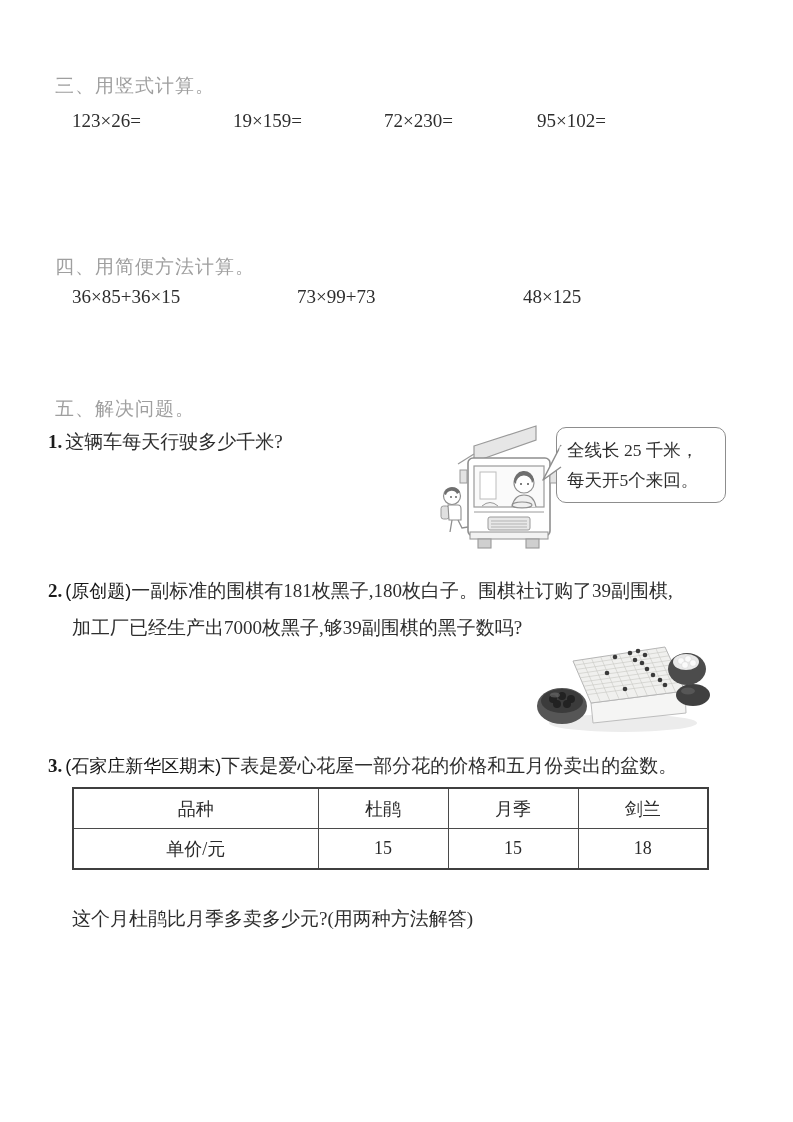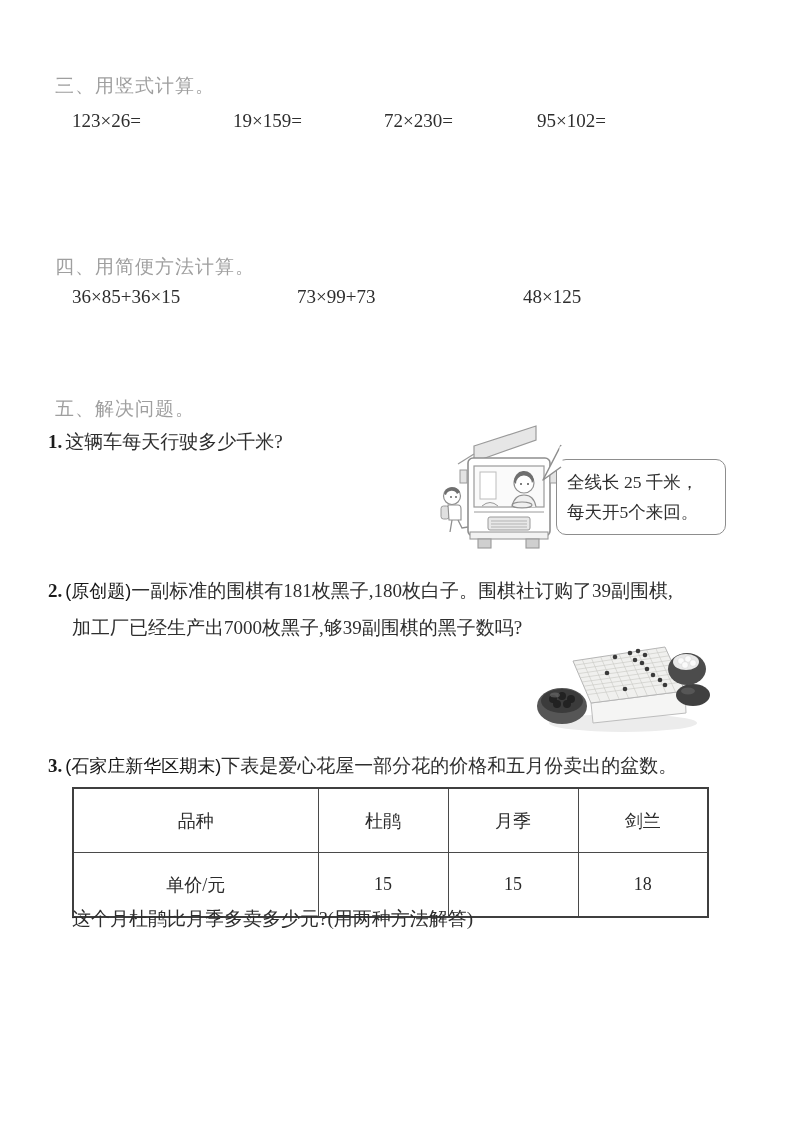--- a/index.html
+++ b/index.html
@@ -21,32 +21,32 @@
   }
   .prob-num { font-weight:bold; color:#1b1b1b; margin-right:3px; }
   .prob-src {
     font-weight:normal; color:#161616;
     font-family:"Liberation Sans", sans-serif; font-size:18px;
   }
   .bubble {
     position:absolute; left:556px; top:427px; width:152px;
     background:#fff; border:1.5px solid #8d8d8d; border-radius:10px;
     padding:7px 6px 7px 10px; font-size:17.5px; line-height:1.72;
-    color:#2e2e2e; white-space:nowrap; z-index:2;margin-top:32px;
+    color:#2e2e2e; white-space:nowrap; z-index:2;
   }
   .bubble-tail { position:absolute; left:541px; top:441px; z-index:3; }
   .illu { position:absolute; }
   .flower-table {
     position:absolute; left:72px; top:787px;
     border-collapse:collapse; table-layout:fixed;
     border:2px solid #3f3f3f;
   }
   .flower-table td {
     border:1px solid #4a4a4a; text-align:center; vertical-align:middle;
-    height:31px; font-size:18px; color:#2b2b2b; padding:16px;
+    height:31px; font-size:18px; color:#2b2b2b; padding:4px;
     font-family:"Liberation Serif", serif;
   }
   .footer {
     position:absolute; left:0; right:0; top:1092px; 
     font-family:"Liberation Sans", sans-serif; font-size:15px;
     color:#2b2b2b; letter-spacing:7px;
   }
 </style>
 </head>
 <body>

